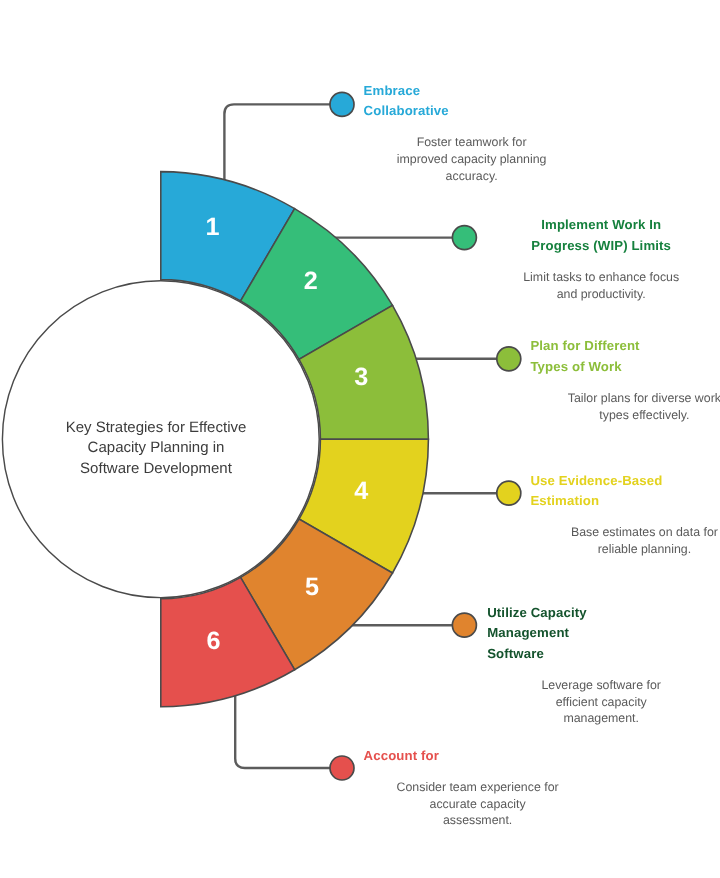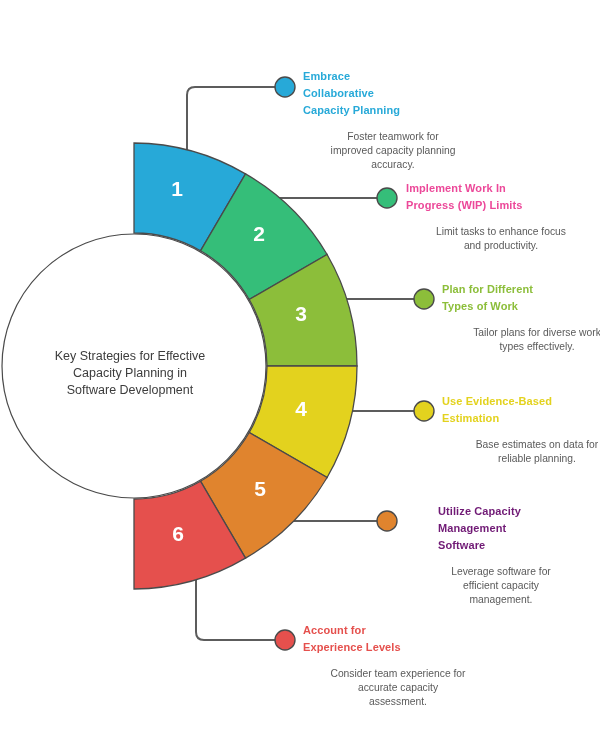--- a/index.html
+++ b/index.html
@@ -123,31 +123,30 @@
       <circle cx="424" cy="299" r="10" fill="#8cbe3a" stroke="#4a4a4a" stroke-width="1.4"></circle>
       <circle cx="424" cy="411" r="10" fill="#e3d21e" stroke="#4a4a4a" stroke-width="1.4"></circle>
       <circle cx="387" cy="521" r="10" fill="#e0842e" stroke="#4a4a4a" stroke-width="1.4"></circle>
       <circle cx="285" cy="640" r="10" fill="#e5504d" stroke="#4a4a4a" stroke-width="1.4"></circle>
     </svg>
 
     <div class="item" style="left:303px; top:68px; width:180px;">
       <div class="item-title" style="color:#27a9d8;">
         <div>Embrace</div>
         <div>Collaborative</div>
-        <div>Capacity Planning</div>
       </div>
       <div class="item-desc" style="margin-top:11px;">
         <div>Foster teamwork for</div>
         <div>improved capacity planning</div>
         <div>accuracy.</div>
       </div>
     </div>
 
     <div class="item" style="left:406px; top:180px; width:190px;">
-      <div class="item-title" style="color:#ec4899;">
+      <div class="item-title" style="color:#15803d;text-align:center;">
         <div>Implement Work In</div>
         <div>Progress (WIP) Limits</div>
       </div>
       <div class="item-desc" style="margin-top:11px;">
         <div>Limit tasks to enhance focus</div>
         <div>and productivity.</div>
       </div>
     </div>
 
     <div class="item" style="left:442px; top:281px; width:190px;">
@@ -166,36 +165,35 @@
         <div>Use Evidence-Based</div>
         <div>Estimation</div>
       </div>
       <div class="item-desc" style="margin-top:11px;">
         <div>Base estimates on data for</div>
         <div>reliable planning.</div>
       </div>
     </div>
 
     <div class="item" style="left:406px; top:503px; width:190px;">
-      <div class="item-title" style="color:#701a75;margin-left:32px;">
+      <div class="item-title" style="color:#14532d;">
         <div>Utilize Capacity</div>
         <div>Management</div>
         <div>Software</div>
       </div>
       <div class="item-desc" style="margin-top:11px;">
         <div>Leverage software for</div>
         <div>efficient capacity</div>
         <div>management.</div>
       </div>
     </div>
 
     <div class="item" style="left:303px; top:622px; width:190px;">
       <div class="item-title" style="color:#e5504d;">
         <div>Account for</div>
-        <div>Experience Levels</div>
       </div>
       <div class="item-desc" style="margin-top:11px;">
         <div>Consider team experience for</div>
         <div>accurate capacity</div>
         <div>assessment.</div>
       </div>
     </div>
 
   </div>
 </div>

